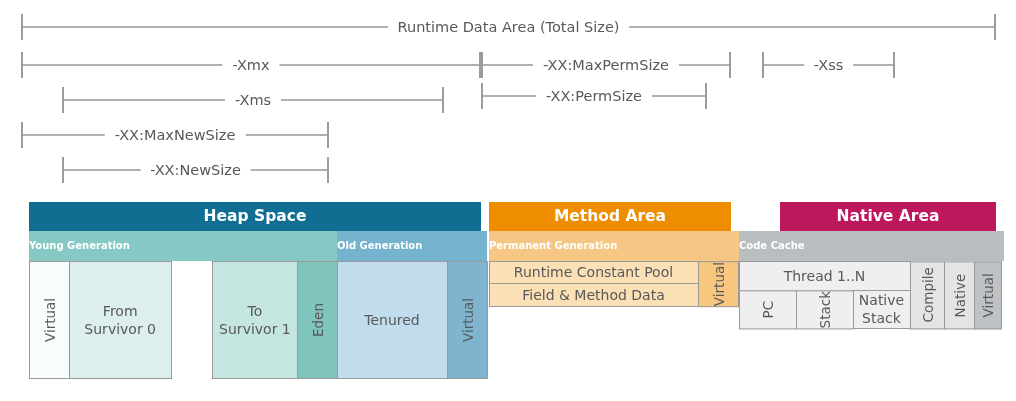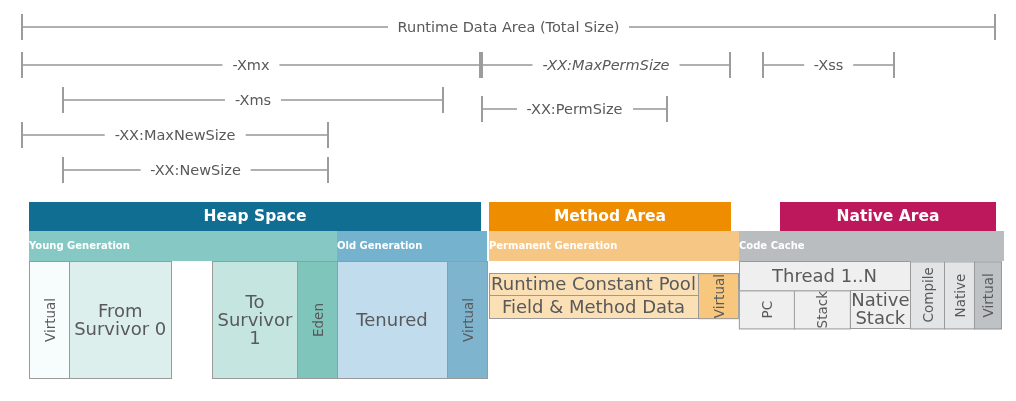--- a/index.html
+++ b/index.html
@@ -51,21 +51,21 @@
   .gen-title{
     height:30px;line-height:30px;
     color:#ffffff;font-weight:bold;font-size:10px;
     box-sizing:border-box;
   }
   .gen-body{flex:1;display:flex;flex-direction:row;box-sizing:border-box;}
   .cell{
     box-sizing:border-box;
     display:flex;align-items:center;justify-content:center;
     text-align:center;
-    font-size:18px;color:#58595b;
+    font-size:14px;color:#58595b;
     line-height:18px;
     border:1px solid #9a9a9a;
     margin:-0.5px;
     position:relative;
   }
   .cell.vert{writing-mode:vertical-rl;transform:rotate(180deg);font-size:13.5px;}
   .stacked{display:flex;flex-direction:column;box-sizing:border-box;}
   .stacked .cell{flex:1;}
 </style>
 </head>
@@ -79,39 +79,39 @@
         <div class="tick l"></div>
         <div class="tick r"></div>
         <div class="lbl">Runtime Data Area (Total Size)</div>
       </div>
       <div class="bracket" style="left: 21px; top: 52px; width: 460px;">
         <div class="line"></div>
         <div class="tick l"></div>
         <div class="tick r"></div>
         <div class="lbl">-Xmx</div>
       </div>
-      <div class="bracket" style="left: 481px; top: 52px; width: 250px; font-style: italic;">
+      <div class="bracket" style="left: 481px; top: 52px; width: 250px;">
         <div class="line"></div>
         <div class="tick l"></div>
         <div class="tick r"></div>
         <div class="lbl">-XX:MaxPermSize</div>
       </div>
       <div class="bracket" style="left: 762px; top: 52px; width: 133px;">
         <div class="line"></div>
         <div class="tick l"></div>
         <div class="tick r"></div>
         <div class="lbl">-Xss</div>
       </div>
       <div class="bracket" style="left: 62px; top: 87px; width: 382px;">
         <div class="line"></div>
         <div class="tick l"></div>
         <div class="tick r"></div>
         <div class="lbl">-Xms</div>
       </div>
-      <div class="bracket" style="left: 481px; top: 96px; width: 187px;">
+      <div class="bracket" style="left: 481px; top: 83px; width: 214px; padding-left: 12px;">
         <div class="line"></div>
         <div class="tick l"></div>
         <div class="tick r"></div>
         <div class="lbl">-XX:PermSize</div>
       </div>
       <div class="bracket" style="left: 21px; top: 122px; width: 308px;">
         <div class="line"></div>
         <div class="tick l"></div>
         <div class="tick r"></div>
         <div class="lbl">-XX:MaxNewSize</div>
@@ -149,21 +149,21 @@
             </div>
           </div>
 
         </div>
       </div>
     </div>
 
     <div class="area" style="width:250px;">
       <div class="area-title" style="background: rgb(239, 141, 0);">Method Area</div>
       <div class="area-body">
-        <div class="gen" style="width:250px;gap:12px;">
+        <div class="gen" style="width:250px;">
           <div class="gen-title" style="background: rgb(246, 199, 132);">Permanent Generation</div>
           <div class="gen-body">
             <div class="stacked" style="width:209px;">
               <div class="cell" style="background: rgb(251, 224, 181);">Runtime Constant Pool</div>
               <div class="cell" style="background: rgb(251, 224, 181);">Field &amp; Method Data</div>
             </div>
             <div class="cell vert" style="width: 41px; background: rgb(248, 199, 126);">Virtual</div>
           </div>
         </div>
       </div>

